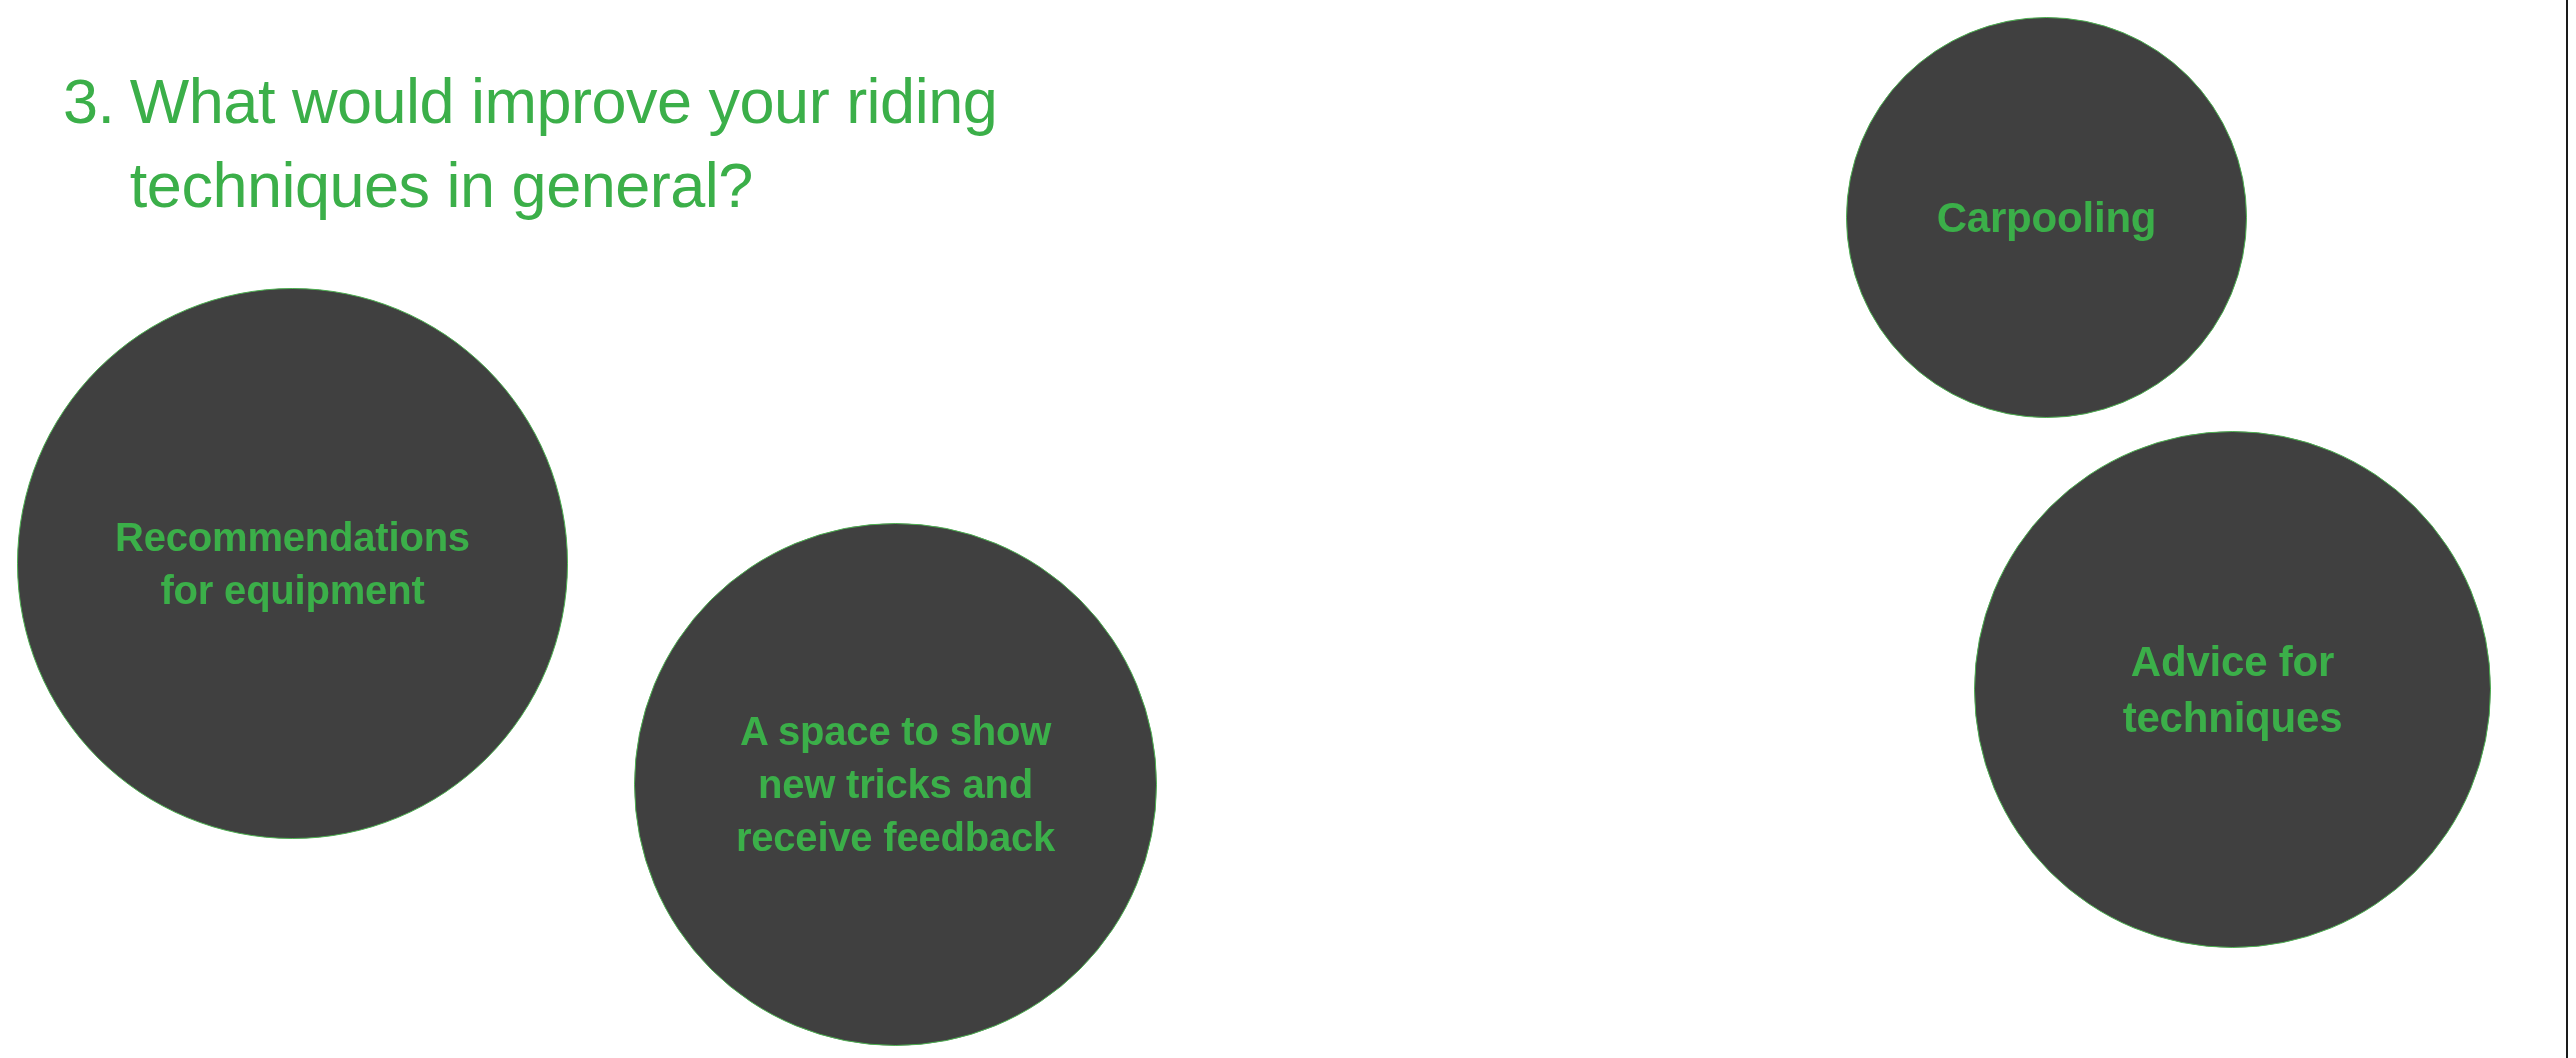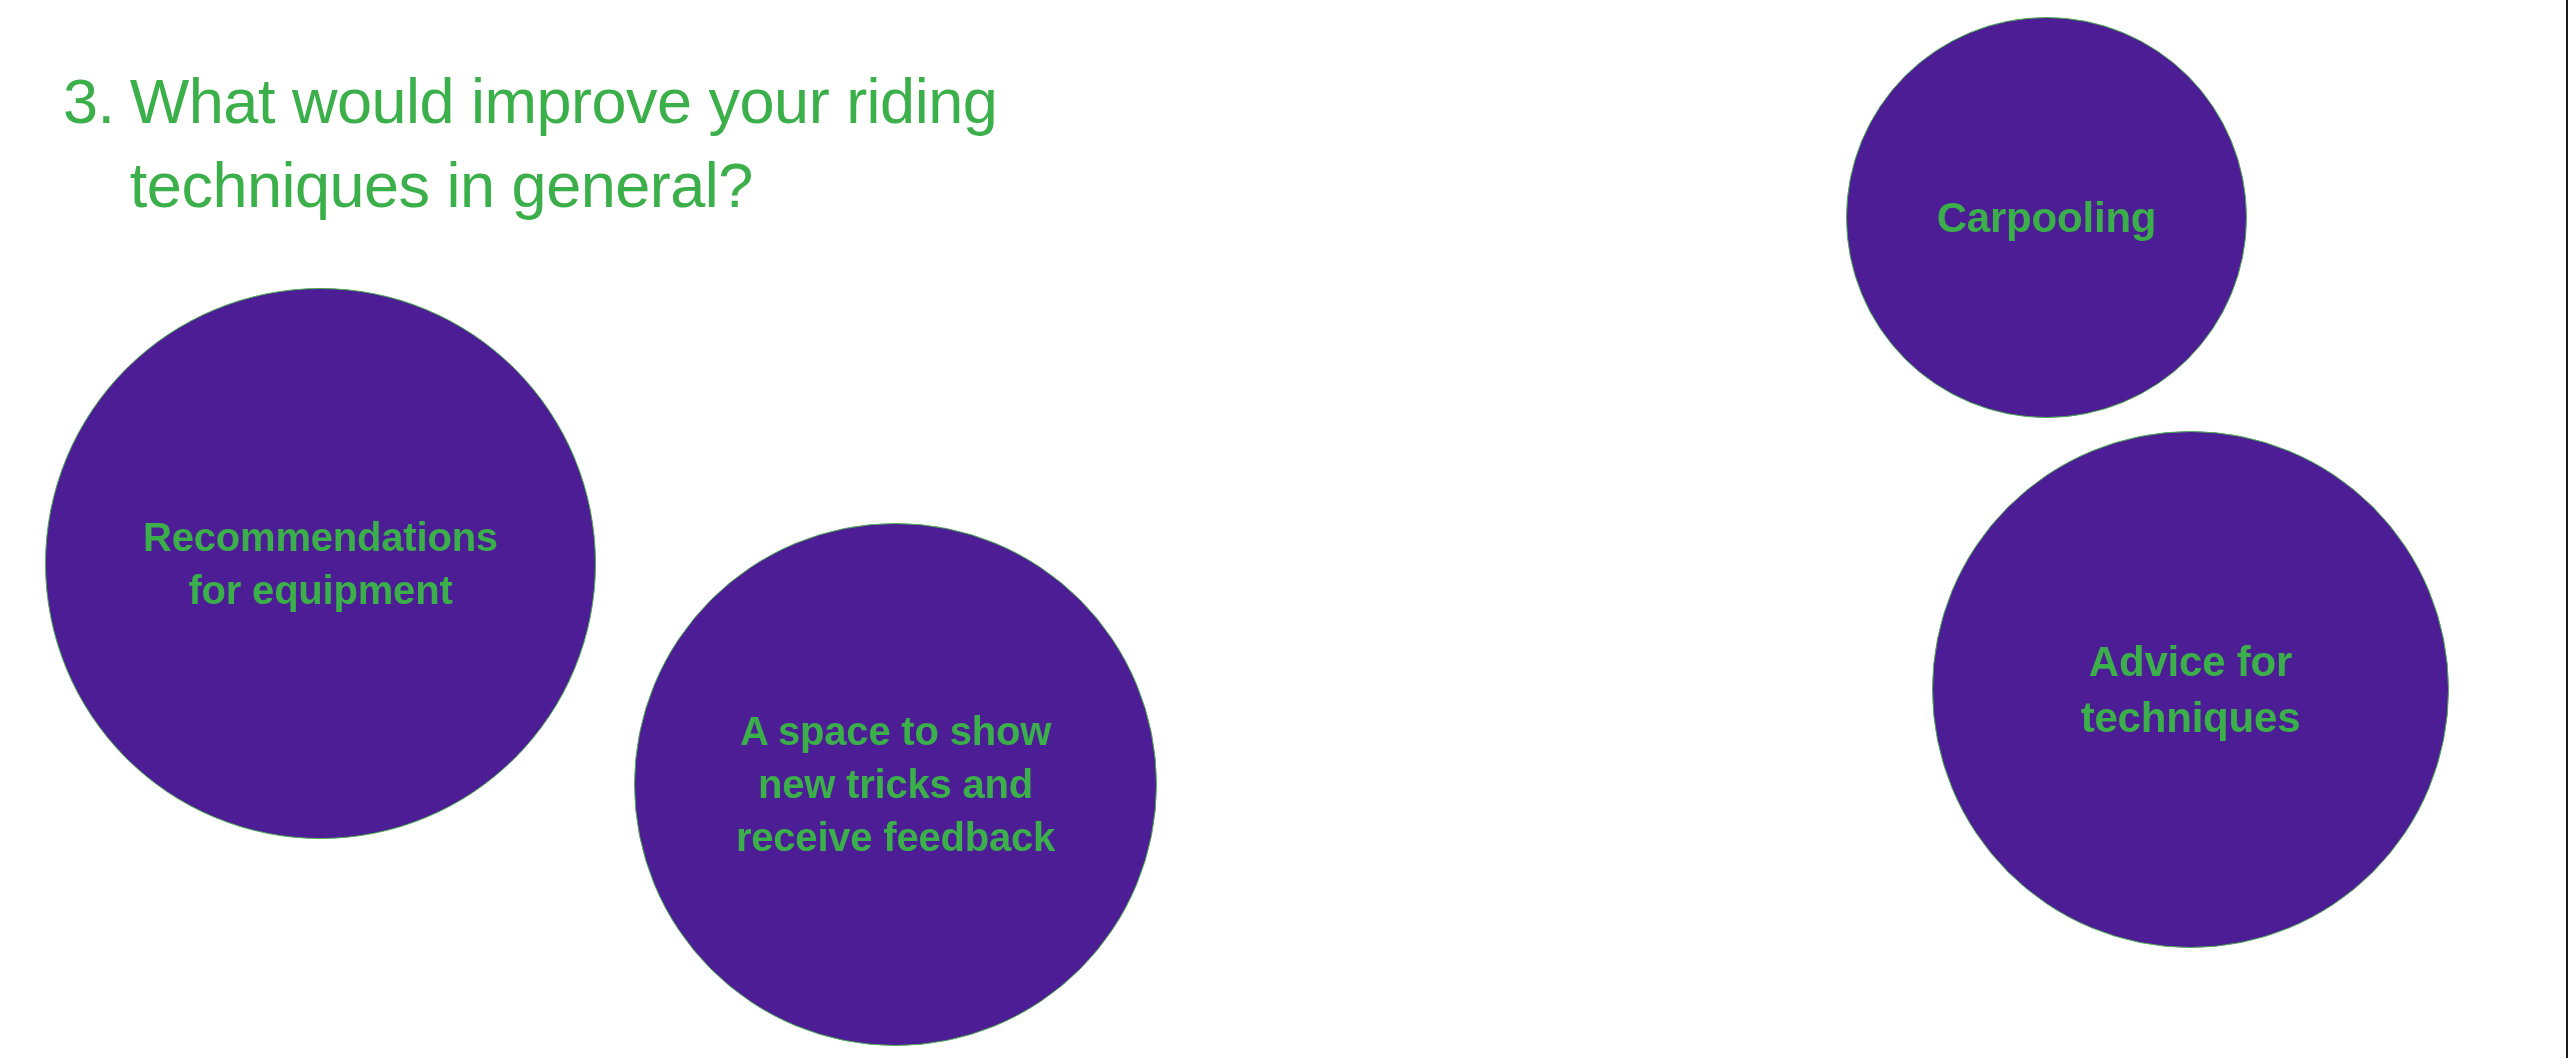--- a/index.html
+++ b/index.html
@@ -51,45 +51,45 @@
     padding-right: 15.3px;
   }
   .question-text {
     flex: 1 1 auto;
   }
 
   
   .bubble {
     position: absolute;
     border-radius: 50%;
-    background: #4c1d95;
+    background: #404040;
     border: 1px solid #4CAF50;
     box-sizing: border-box;
     display: flex;
     align-items: center;
     justify-content: center;
     text-align: center;
   }
   .bubble-label {
     color: #3BAF49;
     font-weight: bold;
     font-size: 40px;
     line-height: 1.32;
     letter-spacing: -0.2px;
     white-space: pre-line;
     padding: 0 9.5px;
   }
 
   
-  #bubble-0 { left: 45px;   top: 288px; width: 551px; height: 551px; }
+  #bubble-0 { left: 17px;   top: 288px; width: 551px; height: 551px; }
   #bubble-1 { left: 1095px; top: 48px;  width: 547px; height: 547px; }
   #bubble-2 { left: 1846px; top: 17px;  width: 401px; height: 401px; }
   #bubble-3 { left: 634px;  top: 523px; width: 523px; height: 523px; }
   #bubble-4 { left: 1479px; top: 544px; width: 492px; height: 492px; }
-  #bubble-5 { left: 1932px; top: 431px; width: 517px; height: 517px; justify-content: center; }
+  #bubble-5 { left: 1974px; top: 431px; width: 517px; height: 517px; justify-content: center; }
 
   
   #bubble-2 .bubble-label { font-size: 42px; }
   #bubble-5 .bubble-label { font-size: 42px; }
 </style>
 </head>
 <body>
 
 <div id="slide">
 

